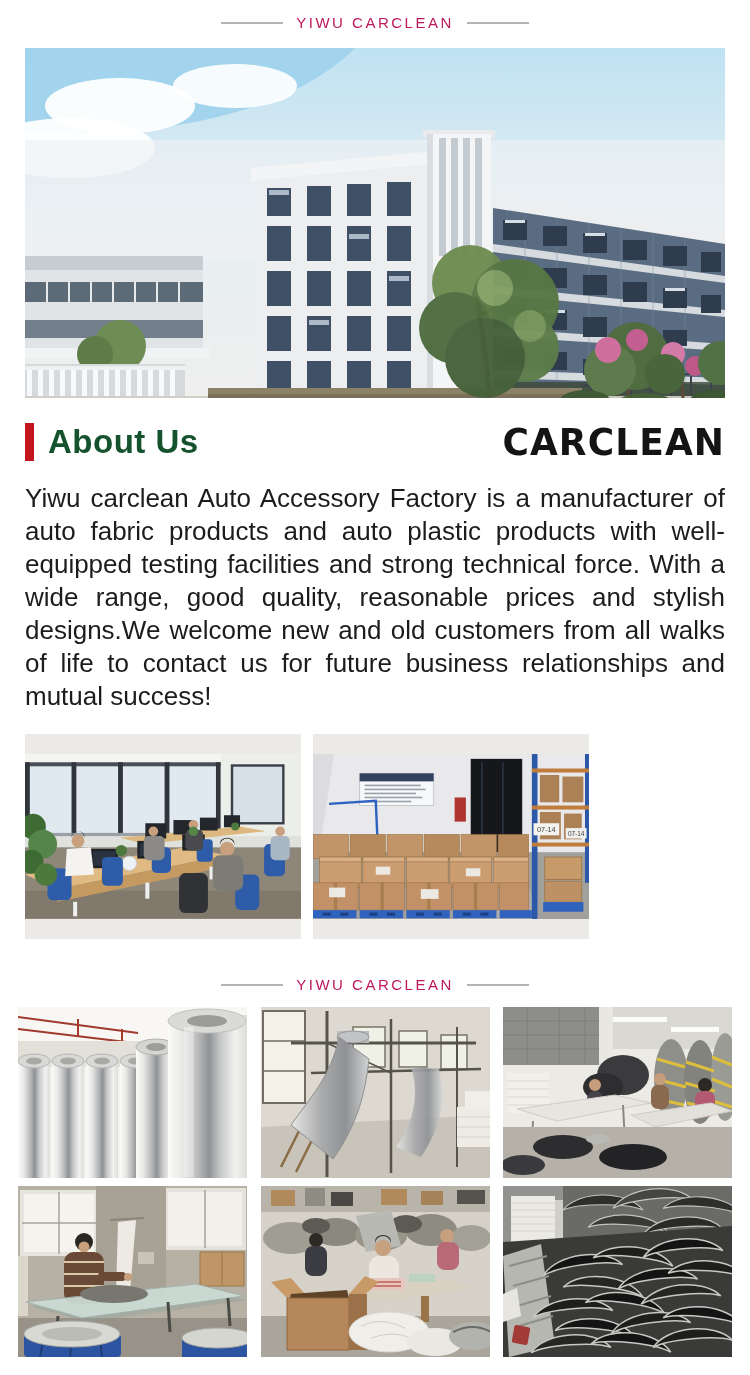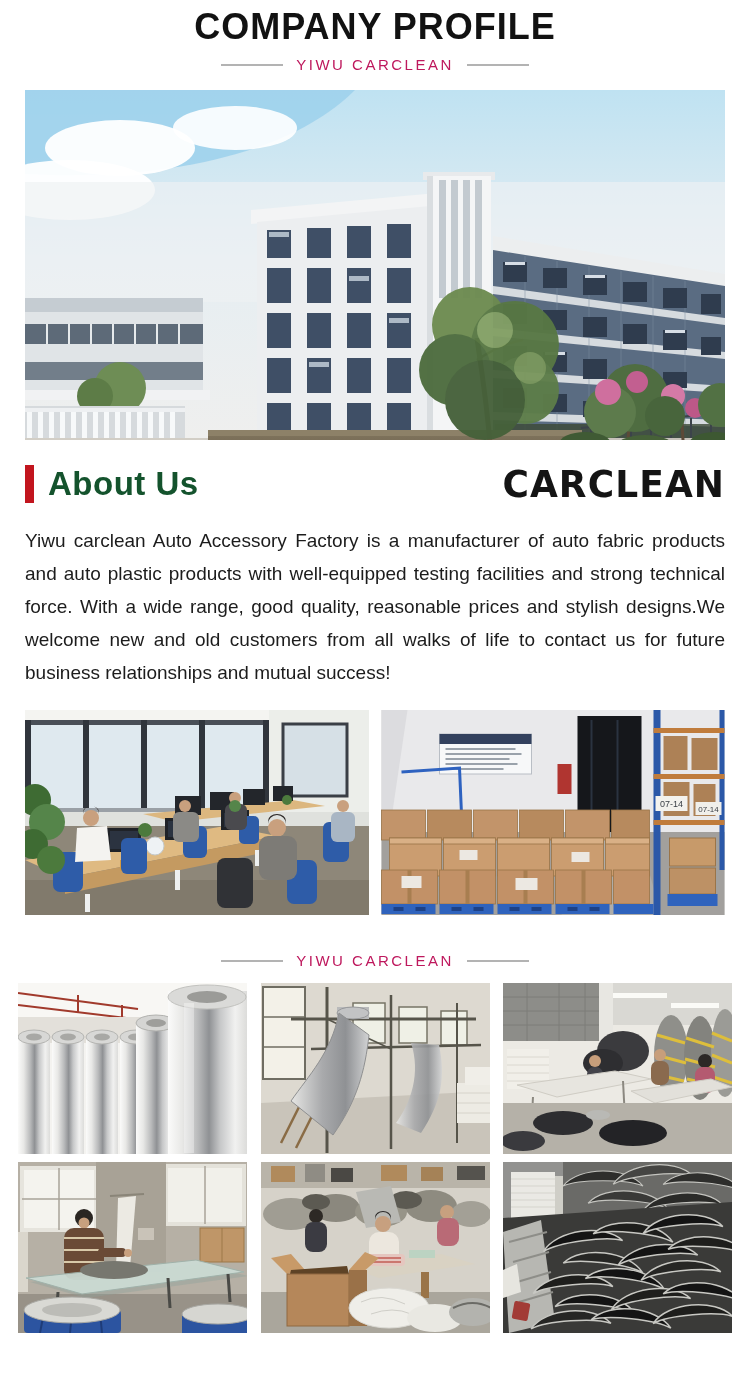--- a/index.html
+++ b/index.html
@@ -8,35 +8,34 @@
   .section-header h1,.section-header h2{margin:0;font-size:36px;font-weight:700;letter-spacing:1px;color:#121212;}
   .sub{display:flex;align-items:center;justify-content:center;gap:13px;margin-top:8px;}
   .hline{width:62px;height:2px;background:#b3b3b3;display:inline-block;}
   .subtext{font-size:15px;letter-spacing:2.5px;color:#be185d;}
   .hero{margin:17px 25px 0;width:700px;height:350px;}
   .about-head{margin:24px 25px 0;display:flex;justify-content:space-between;align-items:center;height:40px;}
   .about-title{display:flex;align-items:center;gap:14px;}
   .red-bar{width:9px;height:38px;background:#c2151e;display:inline-block;}
   .about-title h2{margin:0;font-size:33px;font-weight:700;color:#14532d;letter-spacing:.5px;}
   .logo{font-size:34px;font-weight:900;color:#141414;font-family:"DejaVu Sans",sans-serif;letter-spacing:1px;transform:scale(1.06,1.12);transform-origin:right center;}
-  .about-text{margin:20px 25px 0;width:700px;font-size:19px;line-height:33px;color:#1c1c1c;text-align:justify;}
+  .about-text{margin:20px 25px 0;width:700px;font-size:26px;line-height:33px;color:#1c1c1c;text-align:justify;}
   .duo{margin:21px 25px 0;display:flex;gap:12px;}
-  .duo figure{width:344px;height:205px;}
+  .duo figure{width:276px;height:205px;}
   .factory-header{margin-top:23px;}
   .grid{margin:14px 18px 0;width:714px;display:grid;grid-template-columns:repeat(3,229px);grid-auto-rows:171px;row-gap:8px;justify-content:space-between;}
   figure{margin:0;overflow:hidden;background:#eceae6;}
   svg{display:block;width:100%;height:100%;}
 </style>
 </head>
 <body>
 
 <div class="page">
 
   <header class="section-header">
-    <h1>COMPANY PROFILE</h1>
     <div class="sub">
       <span class="hline"></span>
       <span class="subtext">YIWU CARCLEAN</span>
       <span class="hline"></span>
     </div>
   </header>
 
   <figure class="hero">
     <svg viewBox="0 0 700 350">
       <defs>

